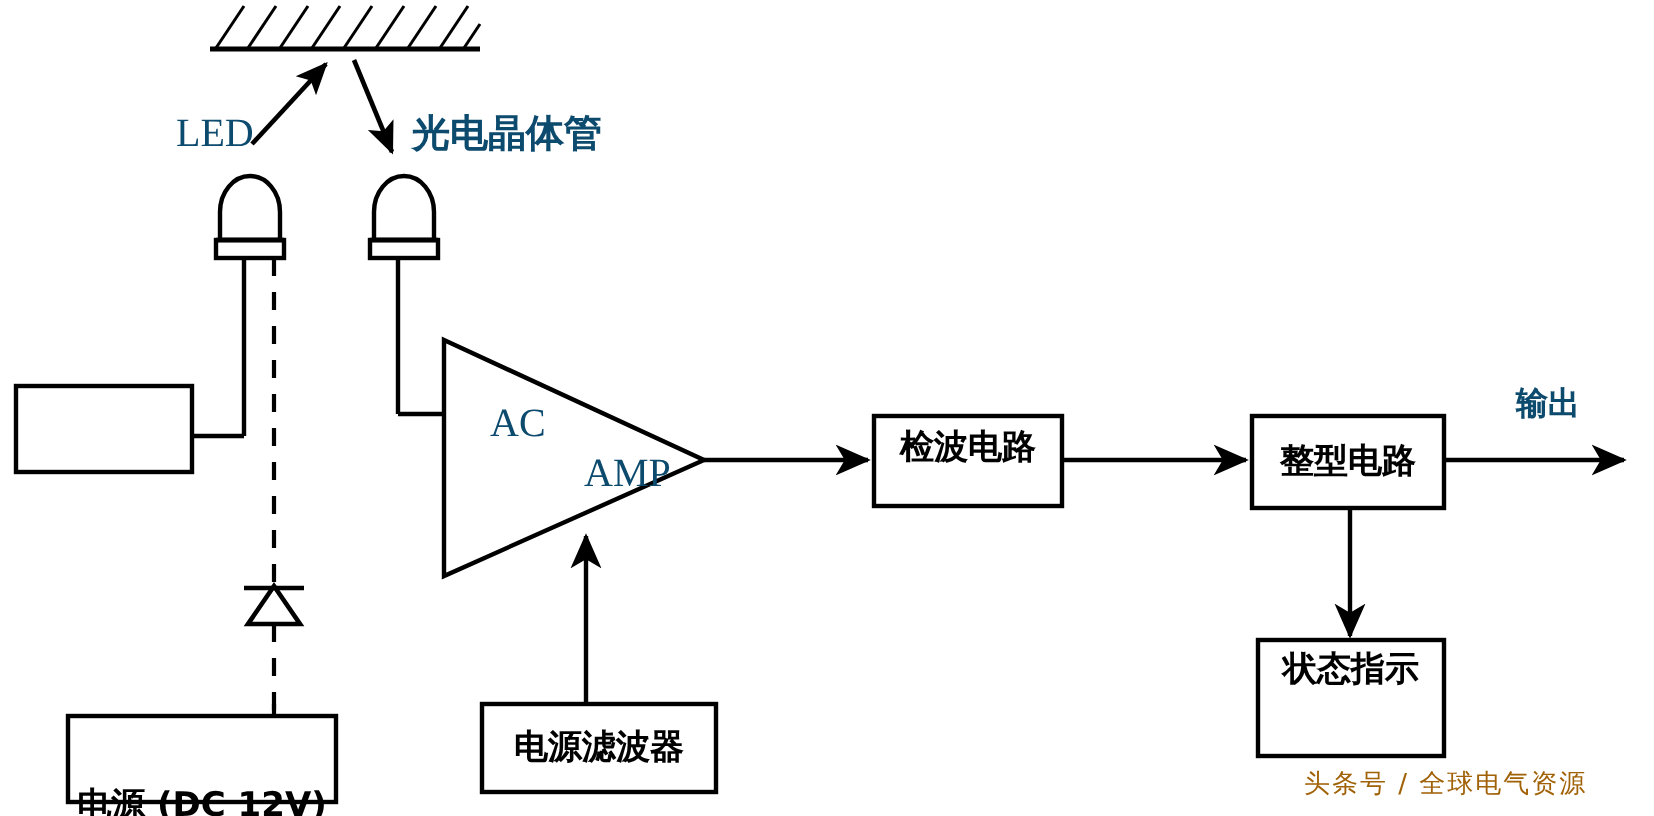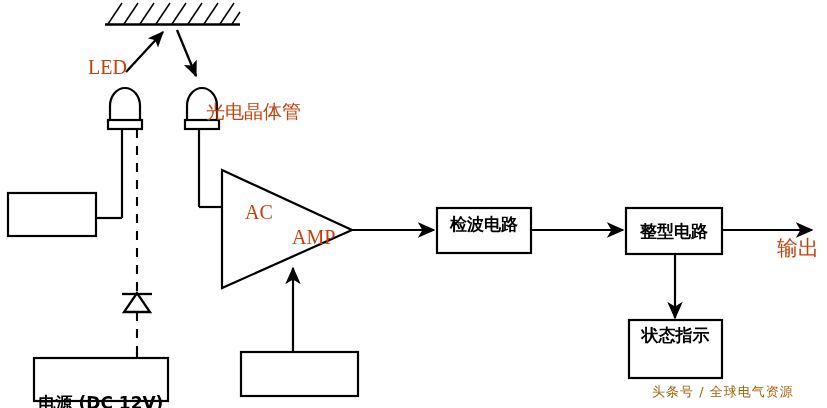--- a/index.html
+++ b/index.html
@@ -18,27 +18,26 @@
   svg.layer {
     position: absolute;
     left: 0;
     top: 0;
     width: 827px;
     height: 408px;
   }
   .lbl {
     position: absolute;
     white-space: nowrap;
-    color: #c2410c;
+    color: #0c4a6e;
     line-height: 1.12;
   }
   .lbl-cn {
     font-family: "DejaVu Sans", sans-serif;
-    font-weight: normal;
-    margin-top: 44px;
+    font-weight: bold;
   }
   .lbl-latin {
     font-family: "Liberation Serif", "DejaVu Serif", serif;
   }
   .box-label {
     position: absolute;
     display: flex;
     align-items: center;
     justify-content: center;
     text-align: center;
@@ -169,25 +168,26 @@
 
   <div class="lbl lbl-cn" style="left:206px; top:57px; font-size:19px;">光电晶体管</div>
 
 
   <div class="box-label" style="left:34px; top:358px; width:134px; height:43px; font-size:17px;margin-top:24px;">电源 (DC 12V)</div>
 
   <div class="lbl lbl-latin" style="left:245px; top:201px; font-size:20px;">AC</div>
 
   <div class="lbl lbl-latin" style="left:245px; top:226px; font-size:20px;margin-left:47px;">AMP</div>
 
+  <div class="box-label" style="left:241px; top:352px; width:117px; height:44px; font-size:17px;">电源滤波器</div>
 
   <div class="box-label" style="left:437px; top:208px; width:94px; height:33px; font-size:17px;">检波电路</div>
 
   <div class="box-label" style="left:626px; top:208px; width:96px; height:46px; font-size:17px;">整型电路</div>
 
   <div class="box-label" style="left:629px; top:322px; width:93px; height:26px; font-size:17px;">状态指示</div>
 
 
-  <div class="lbl lbl-cn" style="left:777px; top:193px; font-size:21px;">输出</div>
+  <div class="lbl lbl-cn" style="left:758px; top:193px; font-size:16px;">输出</div>
 
   <div class="watermark" style="left:652px; top:383px;">头条号 / 全球电气资源</div>
 
 </div>
 
 </body></html>

